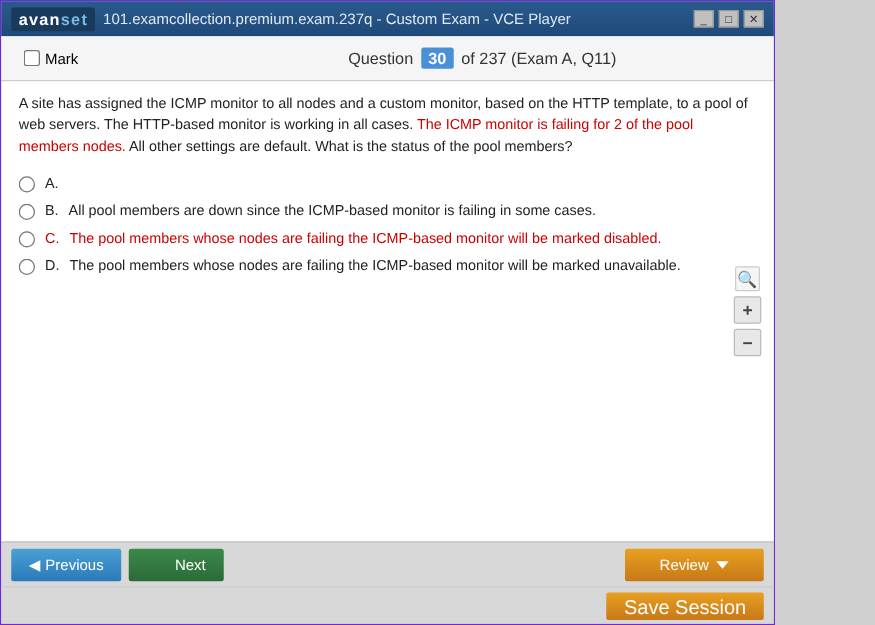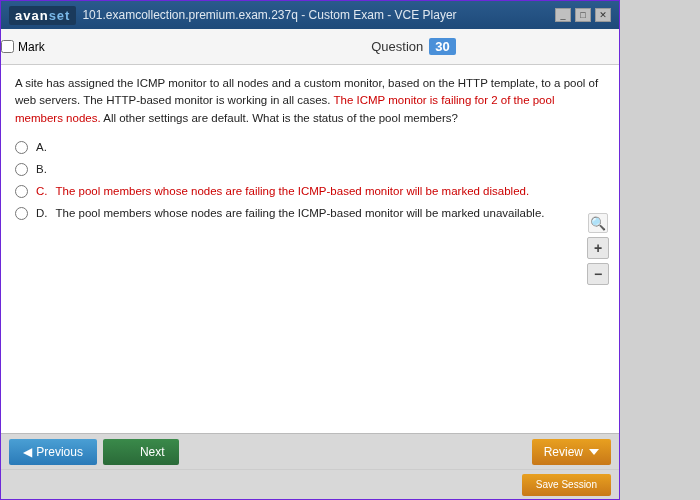--- a/index.html
+++ b/index.html
@@ -76,21 +76,21 @@
       color: #333;
     }
 
     
     .question-header {
       background: #f5f5f5;
       border-bottom: 1px solid #ccc;
       height: 36px;
       display: flex;
       align-items: center;
-      padding: 0 0;
+      padding: 0 18px;
       flex-shrink: 0;
     }
 
     .mark-checkbox {
       display: flex;
       align-items: center;
       gap: 4px;
       margin-right: auto;
     }
 
@@ -256,21 +256,21 @@
       background: linear-gradient(to bottom, #3a8a4a, #2a6a38);
       padding-left: 37px;
     }
 
     .spacer { flex: 1; }
 
     .btn-review {
       background: linear-gradient(to bottom, #e8a020, #c87818);
       color: white;
       border: none;
-      padding: 5px 12px;
+      padding: 5px 28px;
       font-size: 12px;
       cursor: pointer;
       border-radius: 2px;
       height: 26px;
       display: flex;
       align-items: center;
       gap: 6px;
     }
 
     .review-arrow {
@@ -301,21 +301,21 @@
       background: rgba(255,255,255,0.4);
       border: 1px solid rgba(255,255,255,0.6);
       flex-shrink: 0;
     }
 
     .btn-save-session {
       background: linear-gradient(to bottom, #e8a020, #c87818);
       color: white;
       border: none;
       padding: 4px 14px;
-      font-size: 10px;
+      font-size: 16px;
       cursor: pointer;
       border-radius: 2px;
       height: 22px;
     }
 
     .btn-end-exam {
       background: linear-gradient(to bottom, #4a9fd4, #2a7ab8);
       color: white;
       border: none;
       padding: 4px 16px;
@@ -345,37 +345,39 @@
   </div>
 
   <div class="question-header">
     <div class="mark-checkbox">
       <input type="checkbox" style="">
       <label>Mark</label>
     </div>
     <div class="question-number-area">
       <span>Question</span>
       <span class="question-num-box">30</span>
+      <span>of 237 (Exam A, Q11)</span>
     </div>
   </div>
 
   <div class="content-area">
     <div class="question-body">
       <p class="question-text">
         <span>A site has assigned the ICMP monitor to all nodes and a custom monitor, based on the HTTP template, to a pool of web servers. The HTTP-based monitor is working in all cases. </span><span class="highlight">The ICMP monitor is failing for 2 of the pool members nodes.</span><span> All other settings are default. What is the status of the pool members?</span>
       </p>
 
       <div class="answer-options">
         <div class="answer-option">
           <input type="radio" name="answer" style="">
           <span>A.</span>
         </div>
         <div class="answer-option">
           <input type="radio" name="answer" style="">
           <span>B.</span>
+          <span>All pool members are down since the ICMP-based monitor is failing in some cases.</span>
         </div>
         <div class="answer-option">
           <input type="radio" name="answer" style="">
           <span class="option-c-text">C.</span>
           <span class="option-c-text">The pool members whose nodes are failing the ICMP-based monitor will be marked disabled.</span>
         </div>
         <div class="answer-option">
           <input type="radio" name="answer" style="">
           <span>D.</span>
           <span>The pool members whose nodes are failing the ICMP-based monitor will be marked unavailable.</span>

